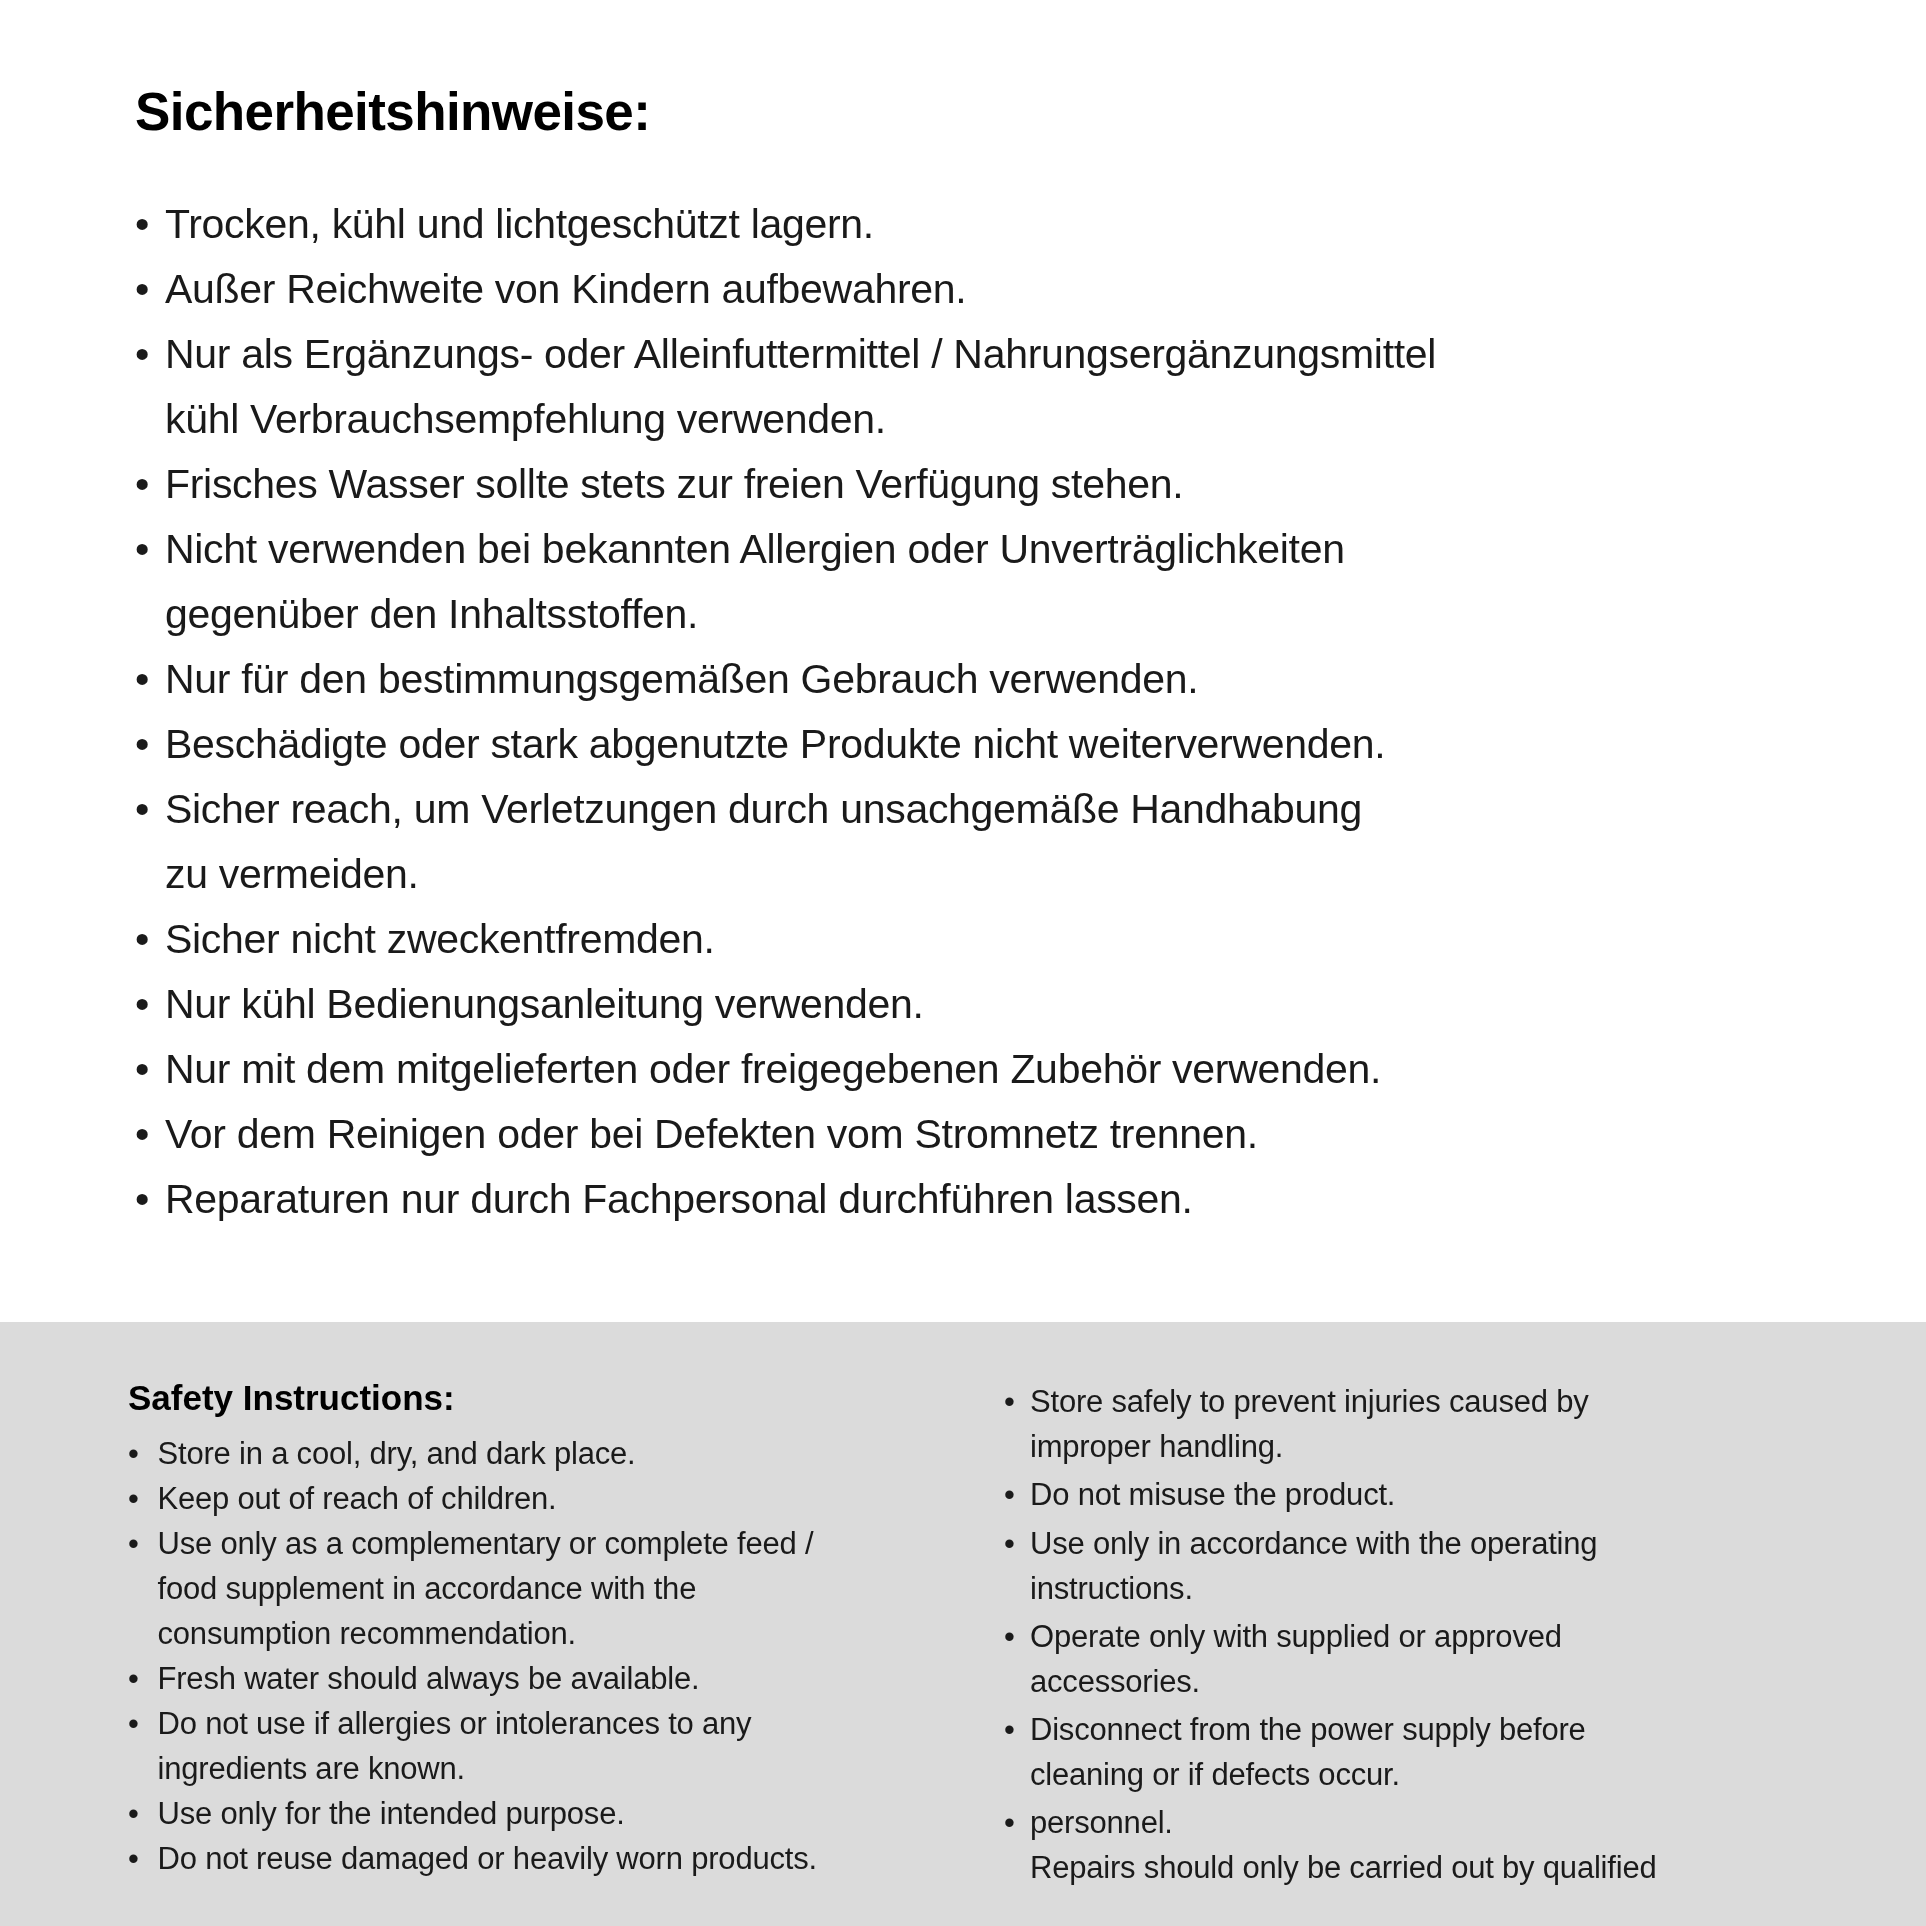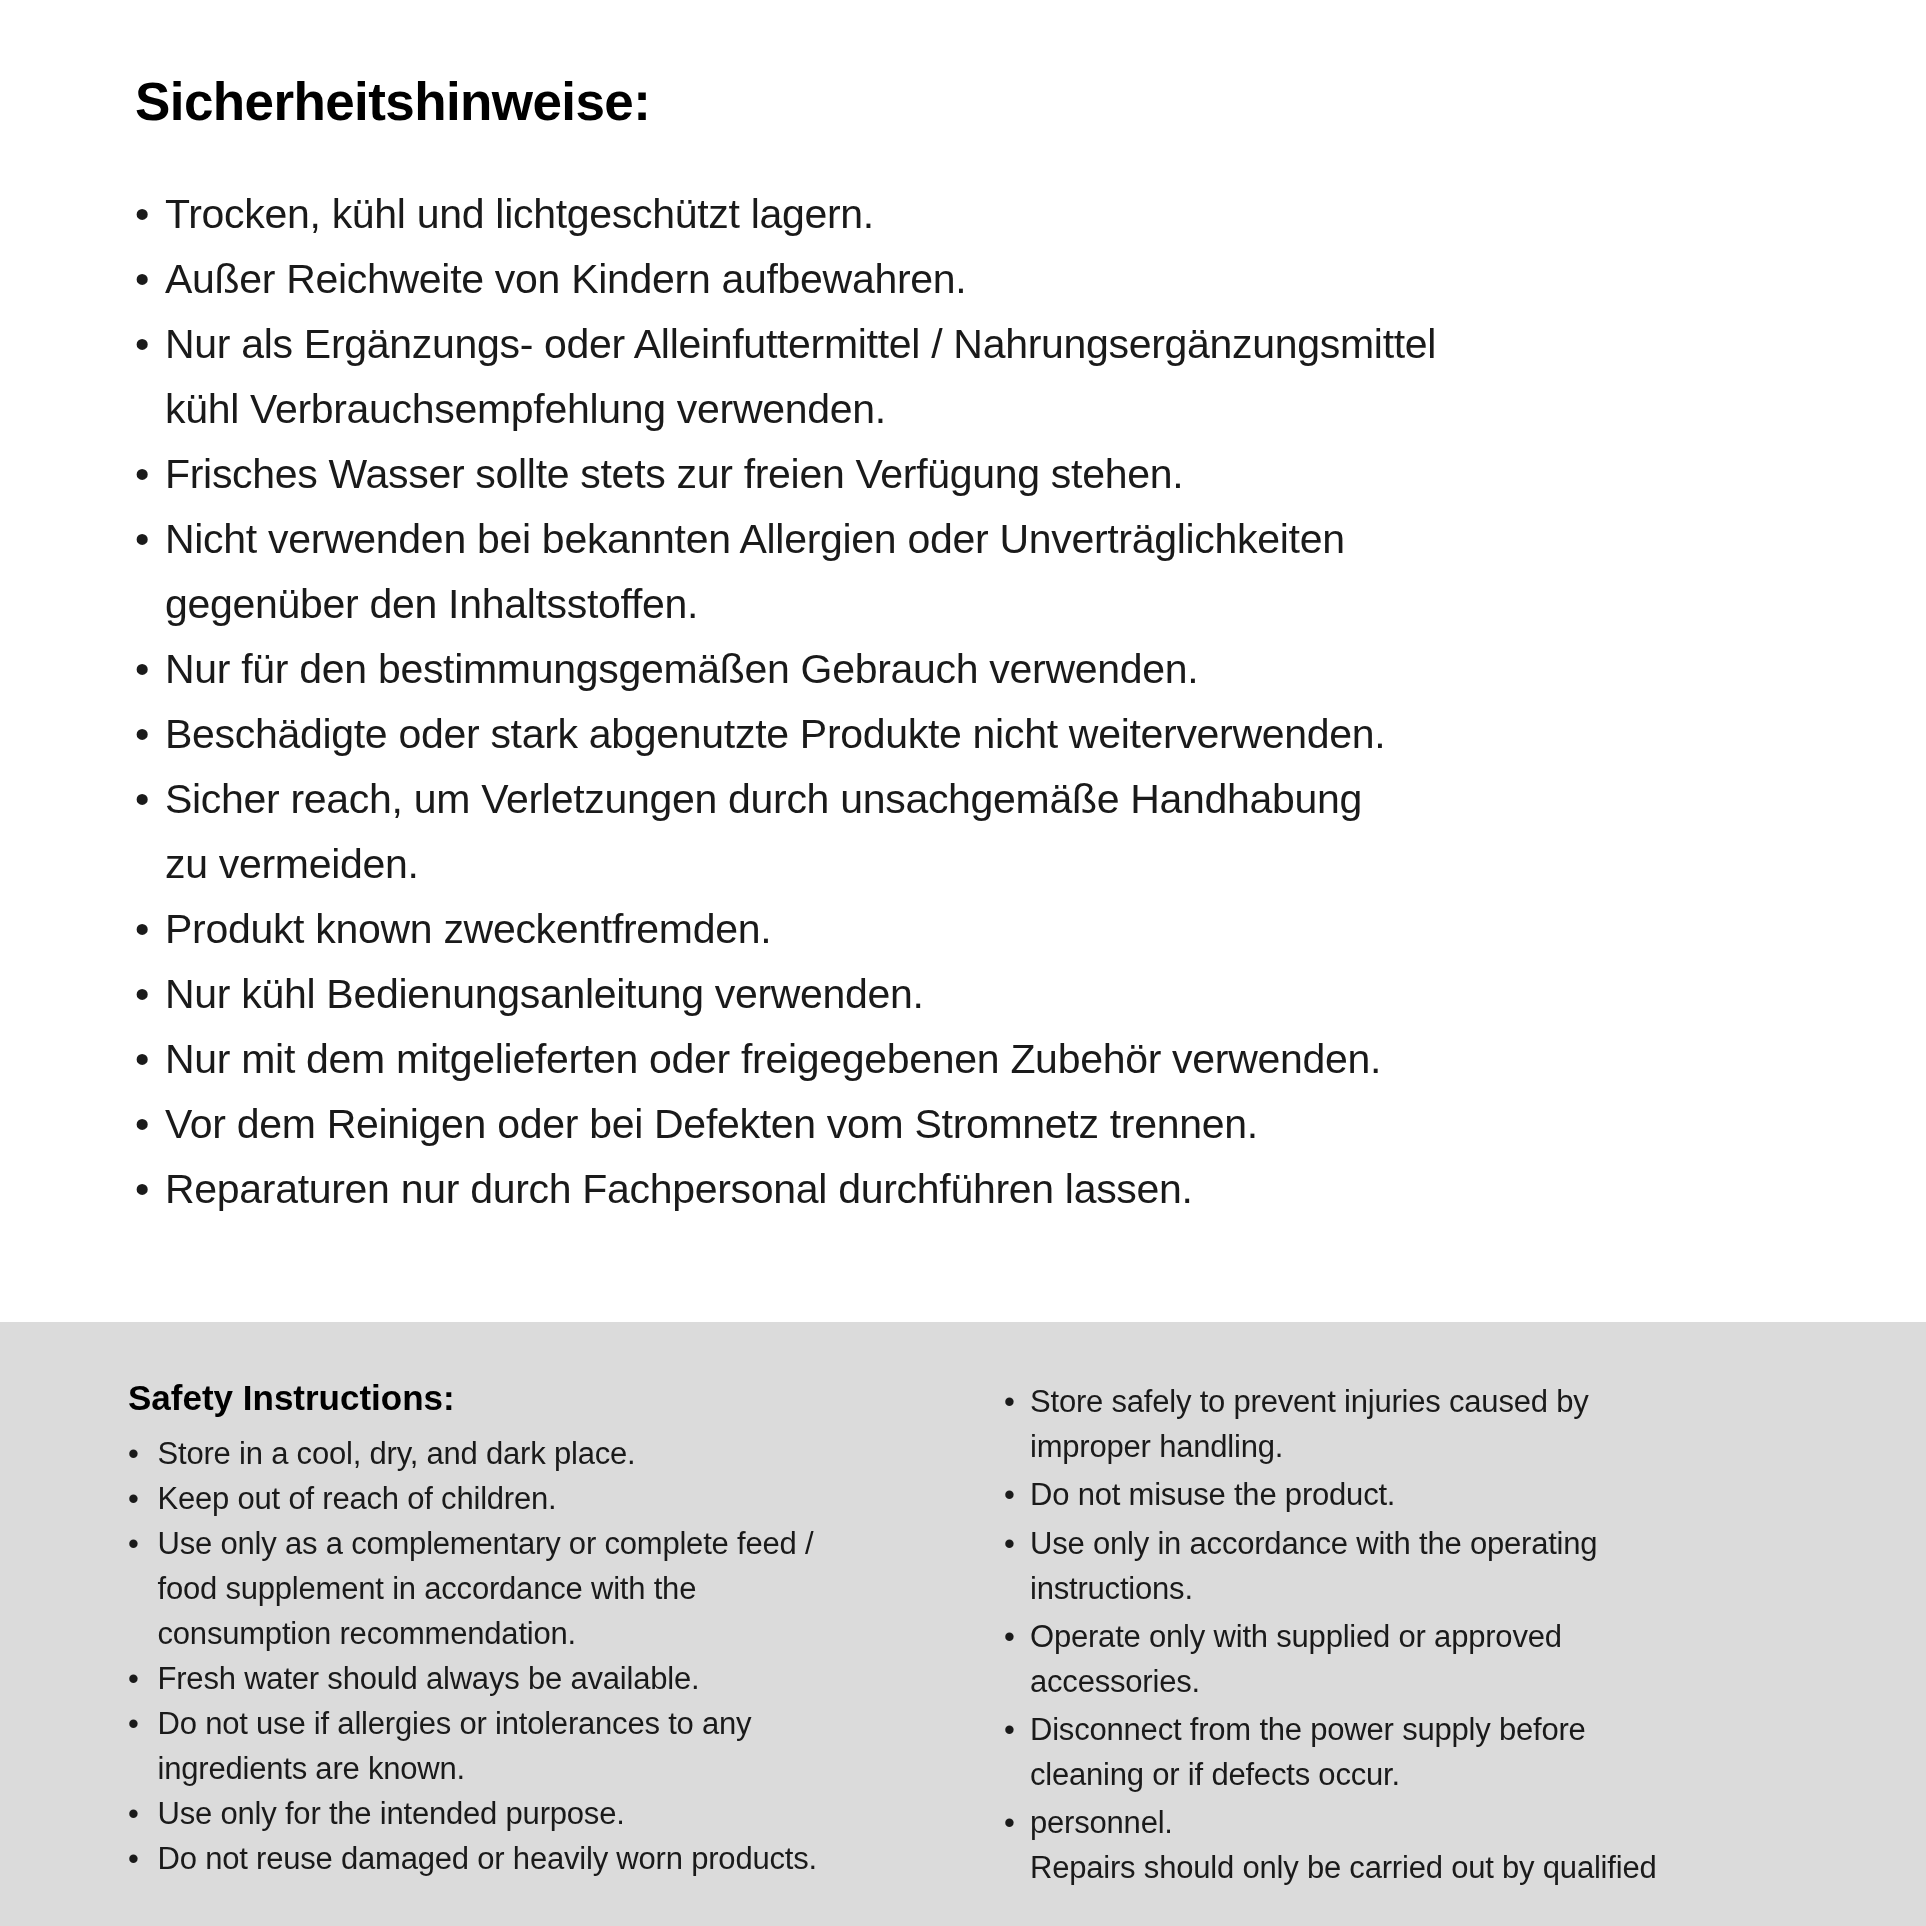--- a/index.html
+++ b/index.html
@@ -13,21 +13,21 @@
     width: 1926px;
     height: 1926px;
     background: #ffffff;
     overflow: hidden;
     color: #1a1a1a;
   }
 
   
   .de-section {
     position: absolute;
-    top: 8px; left: 0;
+    top: 18px; left: 0;
     width: 1926px;
     height: 1289px;
     padding: 62px 64px 0 135px;
     box-sizing: border-box;
   }
   .de-title {
     margin: 0 0 48px 0;
     font-size: 53px;
     line-height: 64px;
     font-weight: 700;
@@ -152,21 +152,21 @@
       <li class="bitem">
         <span class="bmark">•</span>
         <span class="btext">
             <span class="ln">Sicher reach, um Verletzungen durch unsachgemäße Handhabung</span>
             <span class="ln">zu vermeiden.</span>
           </span>
       </li>
       <li class="bitem">
         <span class="bmark">•</span>
         <span class="btext">
-            <span class="ln">Produkt known zweckentfremden.</span>
+            <span class="ln">Sicher nicht zweckentfremden.</span>
           </span>
       </li>
       <li class="bitem">
         <span class="bmark">•</span>
         <span class="btext">
             <span class="ln">Nur kühl Bedienungsanleitung verwenden.</span>
           </span>
       </li>
       <li class="bitem">
         <span class="bmark">•</span>

